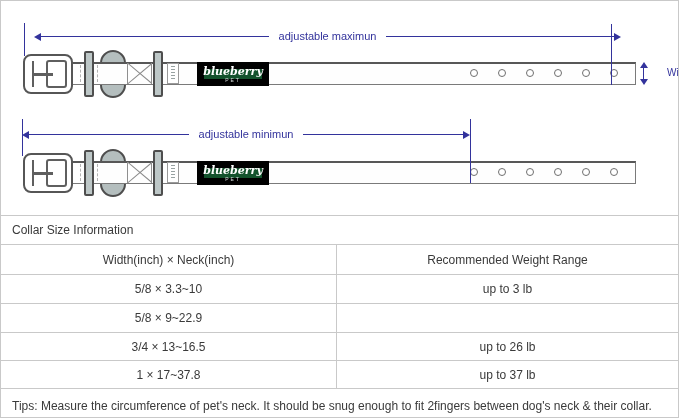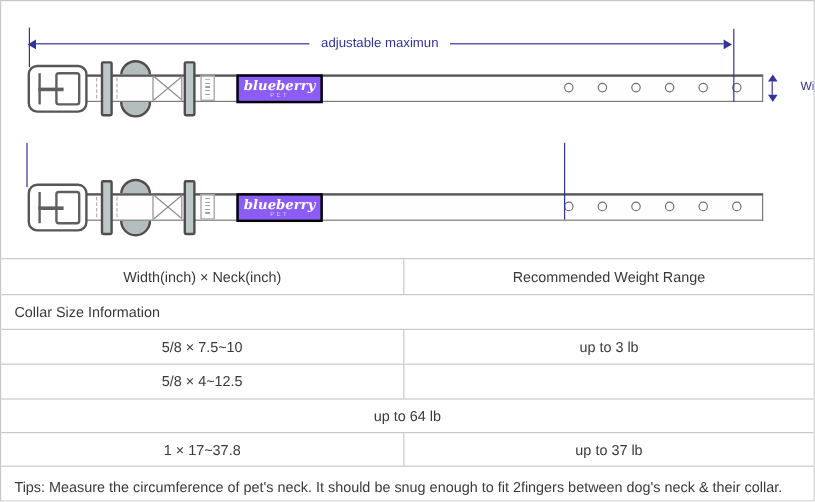--- a/index.html
+++ b/index.html
@@ -23,21 +23,21 @@
          border:2px solid #4e4e4e;border-radius:13px;box-sizing:border-box;z-index:1;}
   .xbox{position:absolute;width:25px;height:21px;border-left:1px solid #8f8f8f;
         border-right:1px solid #8f8f8f;box-sizing:border-box;overflow:hidden;z-index:3;}
   .xbox .s1,.xbox .s2{position:absolute;left:-5px;top:10px;width:34px;height:1px;background:#8a8a8a;}
   .xbox .s1{transform:rotate(40deg);} .xbox .s2{transform:rotate(-40deg);}
   .tag{position:absolute;width:12px;height:21px;background:#fff;border:1px solid #9a9a9a;
        box-sizing:border-box;z-index:3;display:flex;align-items:center;justify-content:center;}
   .tag .weave{width:4px;height:15px;
        background:repeating-linear-gradient(180deg,#98a2a2 0 1px,transparent 1px 3px);}
   .stitch{position:absolute;width:0;height:17px;border-left:1px dashed #b3b3b3;z-index:3;}
-  .logo{position:absolute;width:72px;height:24px;background:#8b5cf6;border:2px solid #000000;
+  .logo{position:absolute;width:72px;height:24px;background:#14532d;border:7px solid #000000;
         box-sizing:border-box;z-index:3;display:flex;flex-direction:column;
         align-items:center;justify-content:center;line-height:1;}
   .logo .script{font-family:"DejaVu Serif",serif;font-style:italic;font-weight:bold;
                 font-size:11px;color:#fff;}
   .logo .sub{font-size:5px;letter-spacing:2px;color:#d4dbdb;margin-top:1px;}
   .hole{position:absolute;width:8px;height:8px;border:1px solid #6f6f6f;border-radius:50%;
         background:#fff;box-sizing:border-box;z-index:3;}
   .vline{position:absolute;width:1px;background:#33339c;z-index:5;}
   .hdim{position:absolute;height:13px;display:flex;align-items:center;z-index:5;}
   .hdim .seg{flex:1;height:1px;background:#33339c;}
@@ -97,21 +97,21 @@
     <div class="hole" style="left:469px;top:68px;"></div>
     <div class="hole" style="left:497px;top:68px;"></div>
     <div class="hole" style="left:525px;top:68px;"></div>
     <div class="hole" style="left:553px;top:68px;"></div>
     <div class="hole" style="left:581px;top:68px;"></div>
     <div class="hole" style="left:609px;top:68px;"></div>
   </div>
 
   <div class="vline" style="left:23px;top:22px;height:33px;"></div>
   <div class="vline" style="left:610px;top:23px;height:61px;"></div>
-  <div class="hdim" style="left:22px;top:29px;width:587px;">
+  <div class="hdim" style="left:33px;top:29px;width:587px;">
     <div class="ah-l"></div>
     <div class="seg"></div>
     <div class="lbl">adjustable maximun</div>
     <div class="seg"></div>
     <div class="ah-r"></div>
   </div>
 
   <div class="vdim" style="left:638px;top:61px;height:23px;">
     <div class="ah-u"></div>
     <div class="seg"></div>
@@ -145,36 +145,44 @@
     <div class="hole" style="left:469px;top:167px;"></div>
     <div class="hole" style="left:497px;top:167px;"></div>
     <div class="hole" style="left:525px;top:167px;"></div>
     <div class="hole" style="left:553px;top:167px;"></div>
     <div class="hole" style="left:581px;top:167px;"></div>
     <div class="hole" style="left:609px;top:167px;"></div>
   </div>
 
   <div class="vline" style="left:21px;top:118px;height:37px;"></div>
   <div class="vline" style="left:469px;top:118px;height:64px;"></div>
+  <div class="hdim" style="left:21px;top:127px;width:448px;">
+    <div class="ah-l"></div>
+    <div class="seg"></div>
+    <div class="lbl">adjustable minimun</div>
+    <div class="seg"></div>
+    <div class="ah-r"></div>
+  </div>
 
   <div class="table">
+    <div class="trow t-title">Collar Size Information</div>
     <div class="trow t-head">
       <div class="cell-l">Width(inch) × Neck(inch)</div>
       <div class="cell-r">Recommended Weight Range</div>
     </div>
-    <div class="trow t-title">Collar Size Information</div>
     <div class="trow t-data">
-      <div class="cell-l">5/8 × 7.5~10</div>
+      <div class="cell-l">5/8 × 3.3~10</div>
       <div class="cell-r">up to 3 lb</div>
     </div>
     <div class="trow t-data">
-      <div class="cell-l">5/8 × 4~12.5</div>
+      <div class="cell-l">5/8 × 9~22.9</div>
     </div>
     <div class="trow t-data t-data3">
-      <div class="cell-r">up to 64 lb</div>
+      <div class="cell-l">3/4 × 13~16.5</div>
+      <div class="cell-r">up to 26 lb</div>
     </div>
     <div class="trow t-data t-data4">
       <div class="cell-l">1 × 17~37.8</div>
       <div class="cell-r">up to 37 lb</div>
     </div>
     <div class="trow t-tips">Tips: Measure the circumference of pet's neck. It should be snug enough to fit 2fingers between dog's neck &amp; their collar.</div>
   </div>
 
 </div>
 

